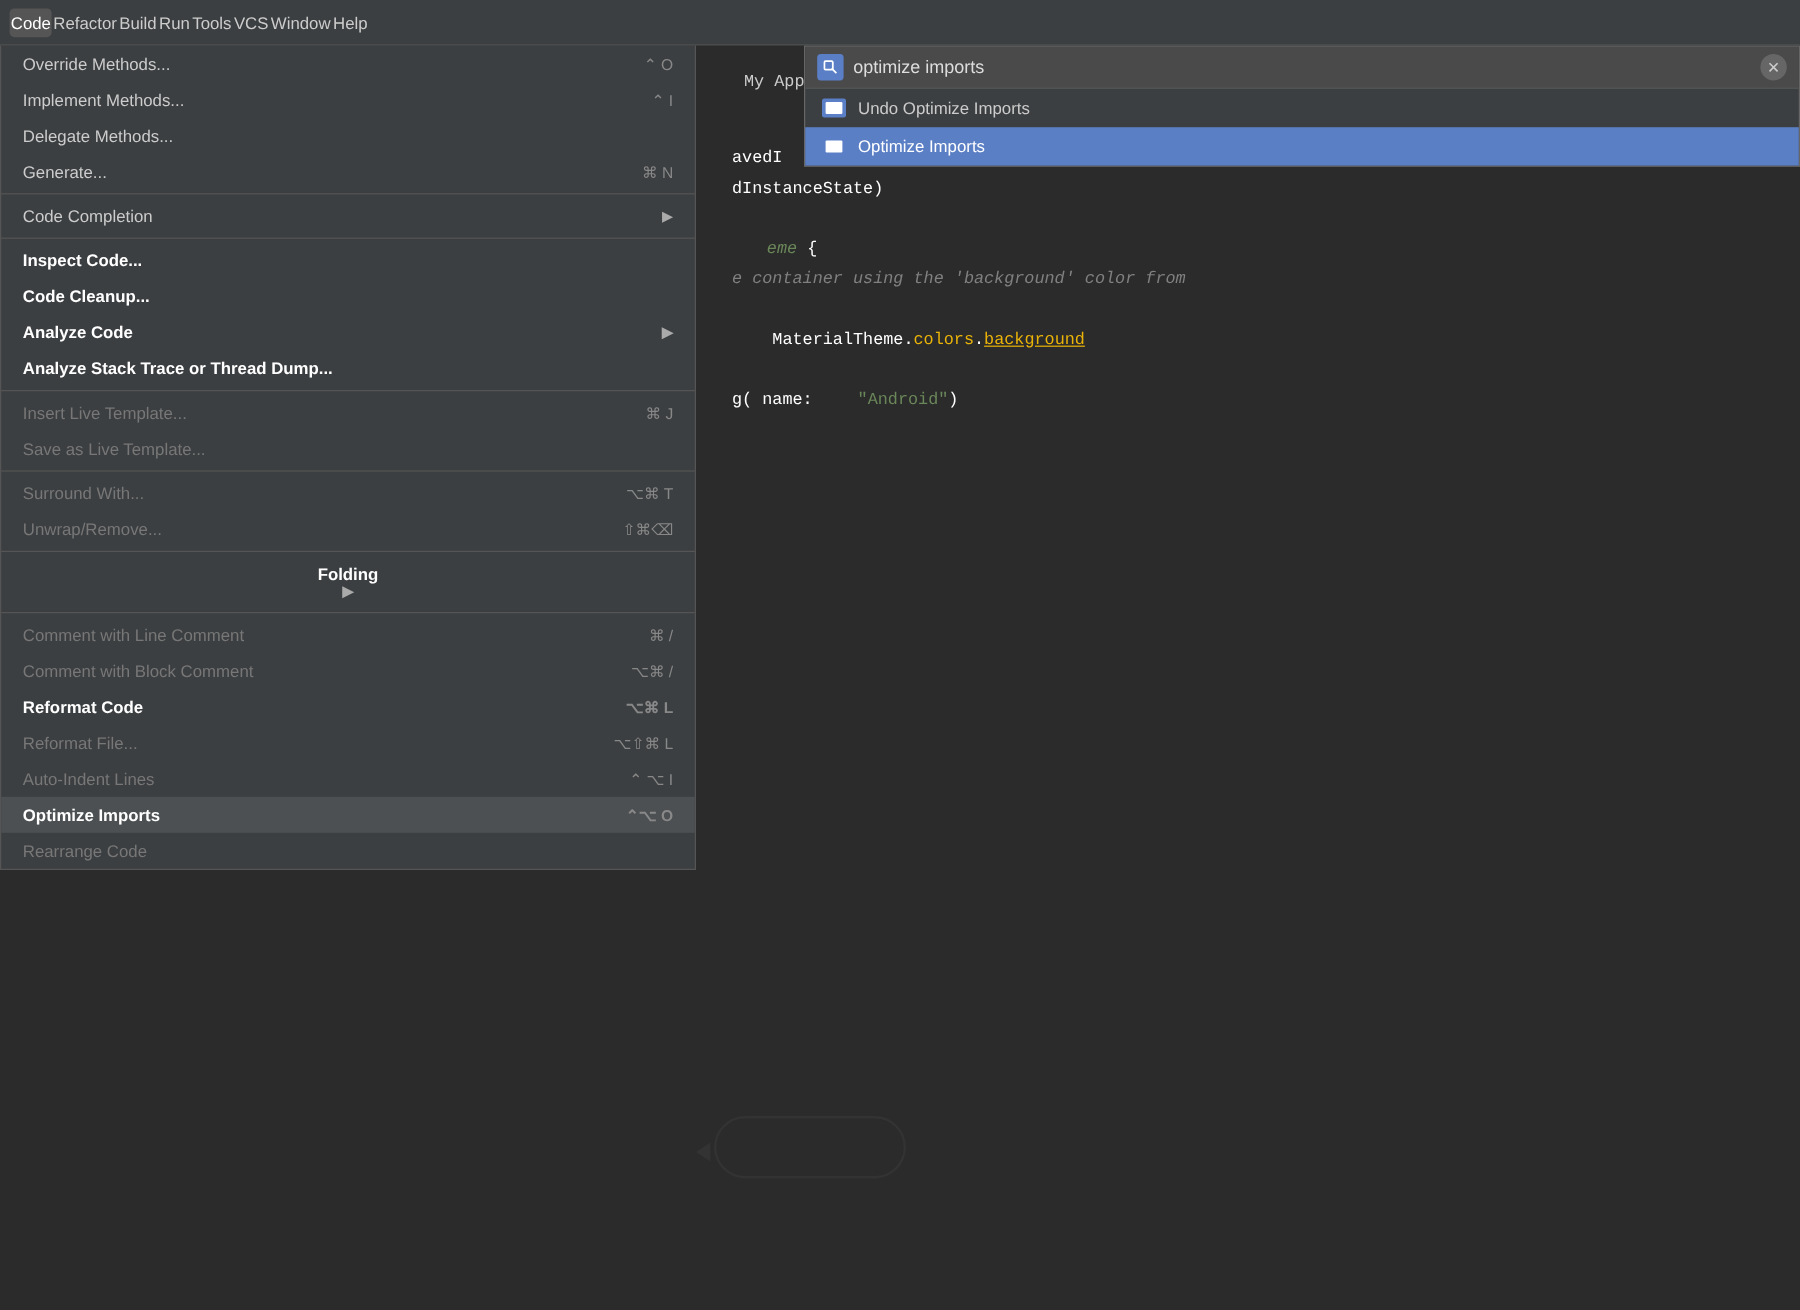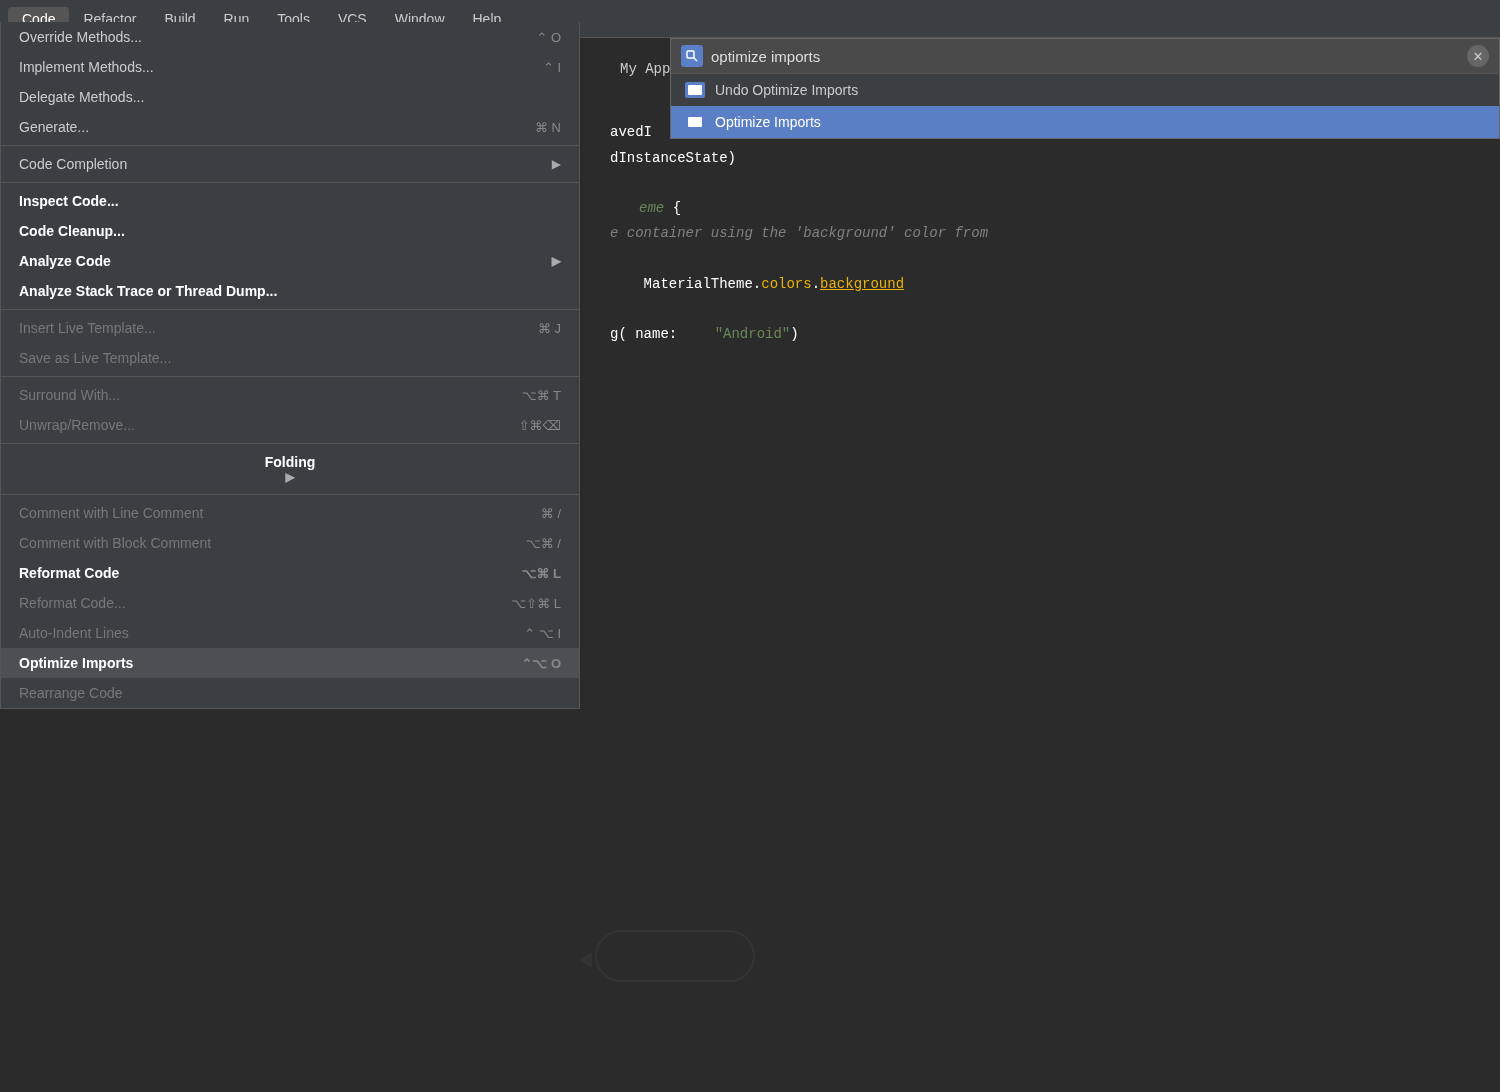--- a/index.html
+++ b/index.html
@@ -15,21 +15,21 @@
     
     .menubar {
       display: flex;
       background: #3c3f41;
       height: 38px;
       align-items: center;
       padding: 0 8px;
       border-bottom: 1px solid #555;
     }
     .menubar-item {
-      padding: 4px 14px;
+      padding: 4px 1px;
       color: #ccc;
       font-size: 14px;
       cursor: pointer;
       border-radius: 4px;
     }
     .menubar-item:hover, .menubar-item.active {
       background: #4a4a4a;
     }
     .menubar-item.active {
       background: #555;
@@ -47,21 +47,21 @@
       font-family: 'Courier New', Courier, monospace;
       font-size: 15px;
       padding: 20px 30px;
       color: #a9b7c6;
       line-height: 1.6;
     }
 
     
     .dropdown-menu {
       position: absolute;
-      top: 22px;
+      top: 38px;
       left: 0;
       width: 580px;
       background: #3c3f41;
       border: 1px solid #555;
       border-top: none;
       z-index: 100;
     }
 
     .menu-item {
       display: flex;
@@ -331,21 +331,21 @@
     <span>Comment with Block Comment</span>
     <span class="shortcut">⌥⌘ /</span>
   </div>
 
   <div class="menu-item bold-item">
     <span>Reformat Code</span>
     <span class="shortcut">⌥⌘ L</span>
   </div>
 
   <div class="menu-item disabled">
-    <span>Reformat Code...</span>
+    <span>Reformat File...</span>
     <span class="shortcut">⌥⇧⌘ L</span>
   </div>
 
   <div class="menu-item disabled">
     <span>Auto-Indent Lines</span>
     <span class="shortcut">⌃ ⌥ I</span>
   </div>
 
   <div class="menu-item optimize-item" style="background:#4c5052;">
     <span>Optimize Imports</span>

